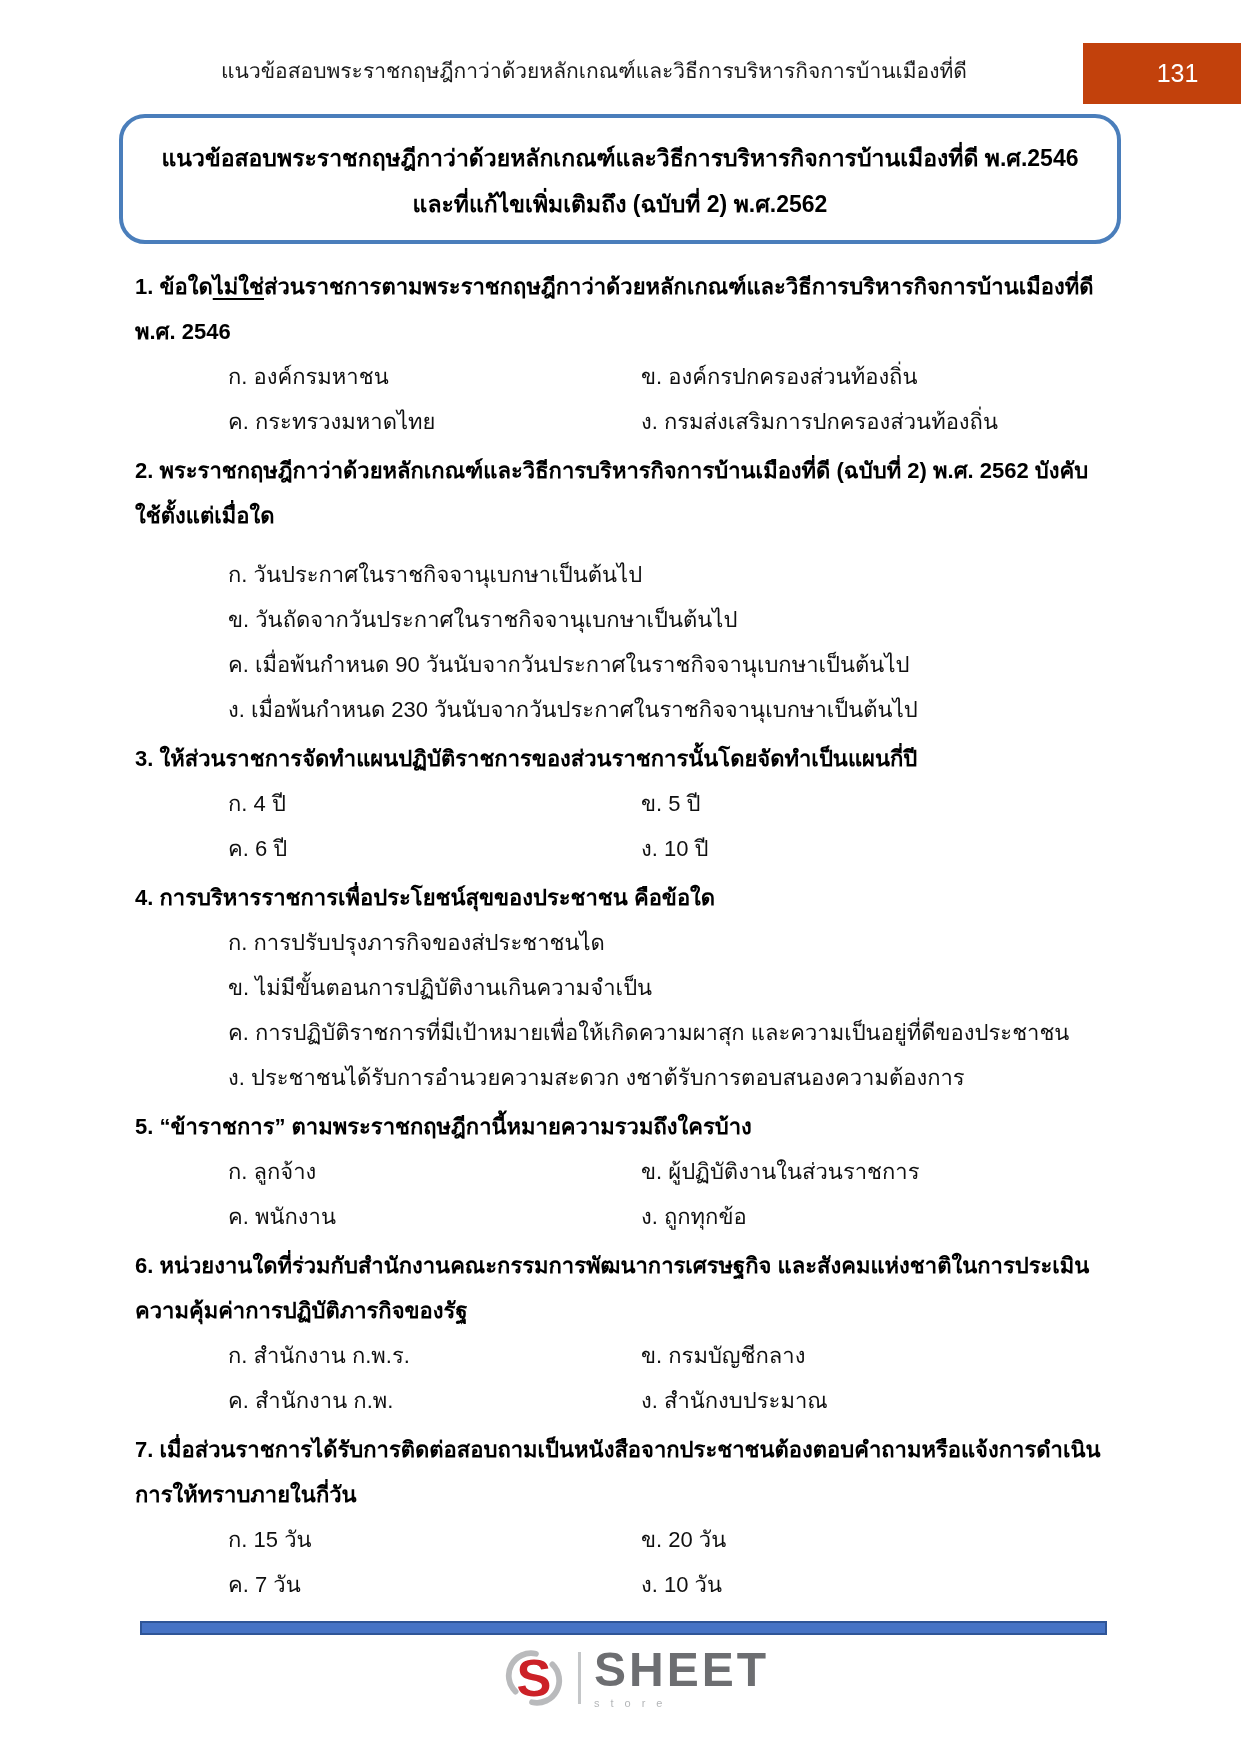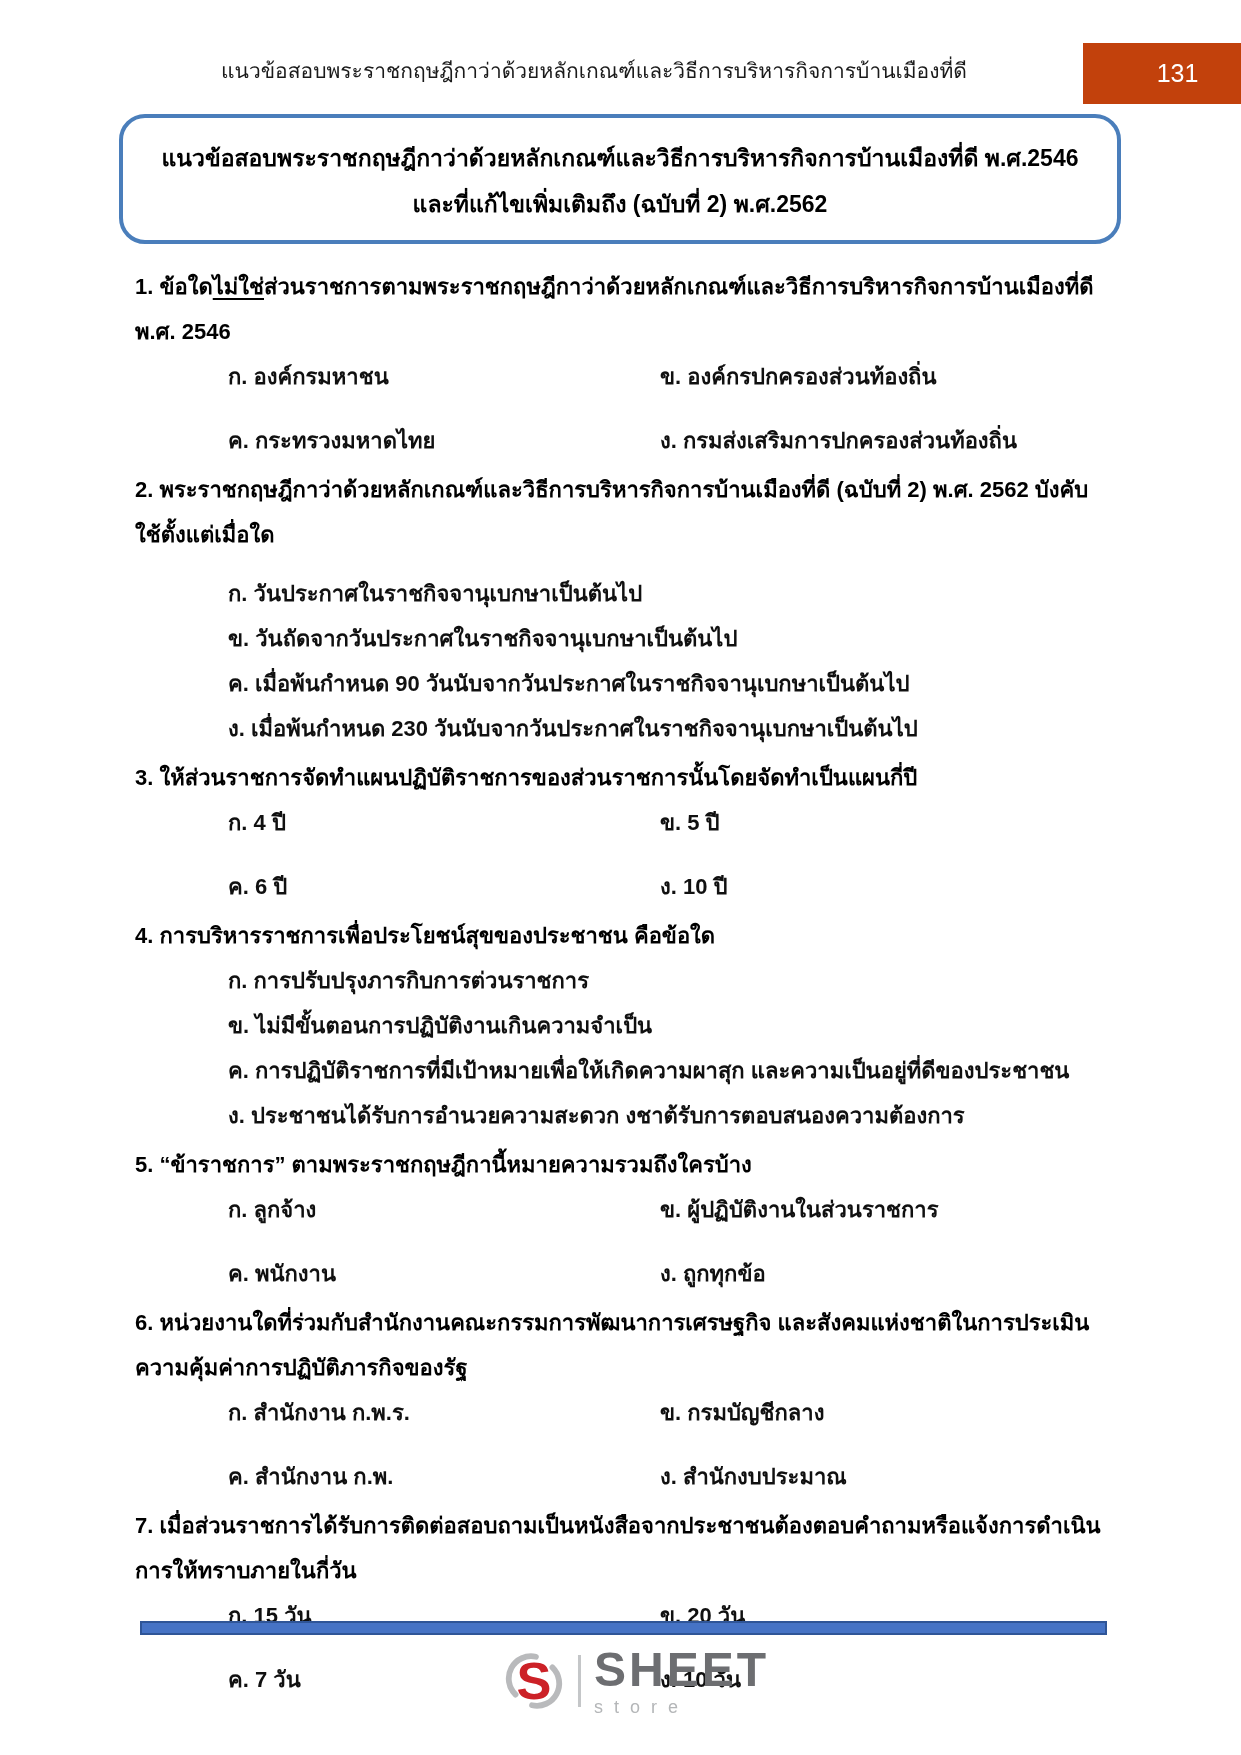--- a/index.html
+++ b/index.html
@@ -34,39 +34,39 @@
     color:#000000;
   }
   
   .questions{
     position:absolute;top:264px;left:135px;width:978px;
     font-size:22px;line-height:45px;color:#101010;
   }
   .question{margin-bottom:4px;}
   .stem{font-weight:bold;color:#000000;}
   .stem .underline{text-decoration:underline;text-underline-offset:4px;}
-  .opts{padding-left:93px;font-weight:bold;gap:19px;}
+  .opts{padding-left:93px;font-weight:normal;}
   .opts.two-col{display:grid;grid-template-columns:413px auto;}
   .opts.spaced{margin-top:14px;}
   
   .footer-bar{
     position:absolute;left:140px;top:1621px;width:963px;height:10px;
     background:#4673c5;border:2px solid #2f5597;box-sizing:content-box;
   }
   .footer-logo{
     position:absolute;top:1646px;left:50%;transform:translateX(-50%);
     display:flex;align-items:center;gap:13px;
   }
   .logo-divider{width:3px;height:52px;background:#c4c6c8;}
   .logo-text{display:flex;flex-direction:column;justify-content:center;}
   .logo-title{
     font-size:48px;font-weight:bold;color:#6d6e71;letter-spacing:3px;line-height:1;
   }
   .logo-subtitle{
-    font-size:18px;color:#b4b6b8;letter-spacing:11px;line-height:1;margin-top:4px;
+    font-size:11px;color:#b4b6b8;letter-spacing:11px;line-height:1;margin-top:4px;
   }
 </style>
 </head>
 <body>
 
 <div class="page">
 
   <div class="running-head">แนวข้อสอบพระราชกฤษฎีกาว่าด้วยหลักเกณฑ์และวิธีการบริหารกิจการบ้านเมืองที่ดี</div>
 
   <div class="page-num-box">
@@ -102,21 +102,21 @@
         <div class="opts two-col">
           <div class="opt">ก. 4 ปี</div>
           <div class="opt">ข. 5 ปี</div>
           <div class="opt">ค. 6 ปี</div>
           <div class="opt">ง. 10 ปี</div>
         </div>
       </div>
       <div class="question">
         <div class="stem"><span>4. </span><span>การบริหารราชการเพื่อประโยชน์สุขของประชาชน คือข้อใด</span></div>
         <div class="opts one-col">
-          <div class="opt">ก. การปรับปรุงภารกิบการต่วนราชการ</div>
+          <div class="opt">ก. การปรับปรุงภารกิจของส่ประชาชนได</div>
           <div class="opt">ข. ไม่มีขั้นตอนการปฏิบัติงานเกินความจำเป็น</div>
           <div class="opt">ค. การปฏิบัติราชการที่มีเป้าหมายเพื่อให้เกิดความผาสุก และความเป็นอยู่ที่ดีของประชาชน</div>
           <div class="opt">ง. ประชาชนได้รับการอำนวยความสะดวก งชาต้รับการตอบสนองความต้องการ</div>
         </div>
       </div>
       <div class="question">
         <div class="stem"><span>5. </span><span>“ข้าราชการ” ตามพระราชกฤษฎีกานี้หมายความรวมถึงใครบ้าง</span></div>
         <div class="opts two-col">
           <div class="opt">ก. ลูกจ้าง</div>
           <div class="opt">ข. ผู้ปฏิบัติงานในส่วนราชการ</div>

